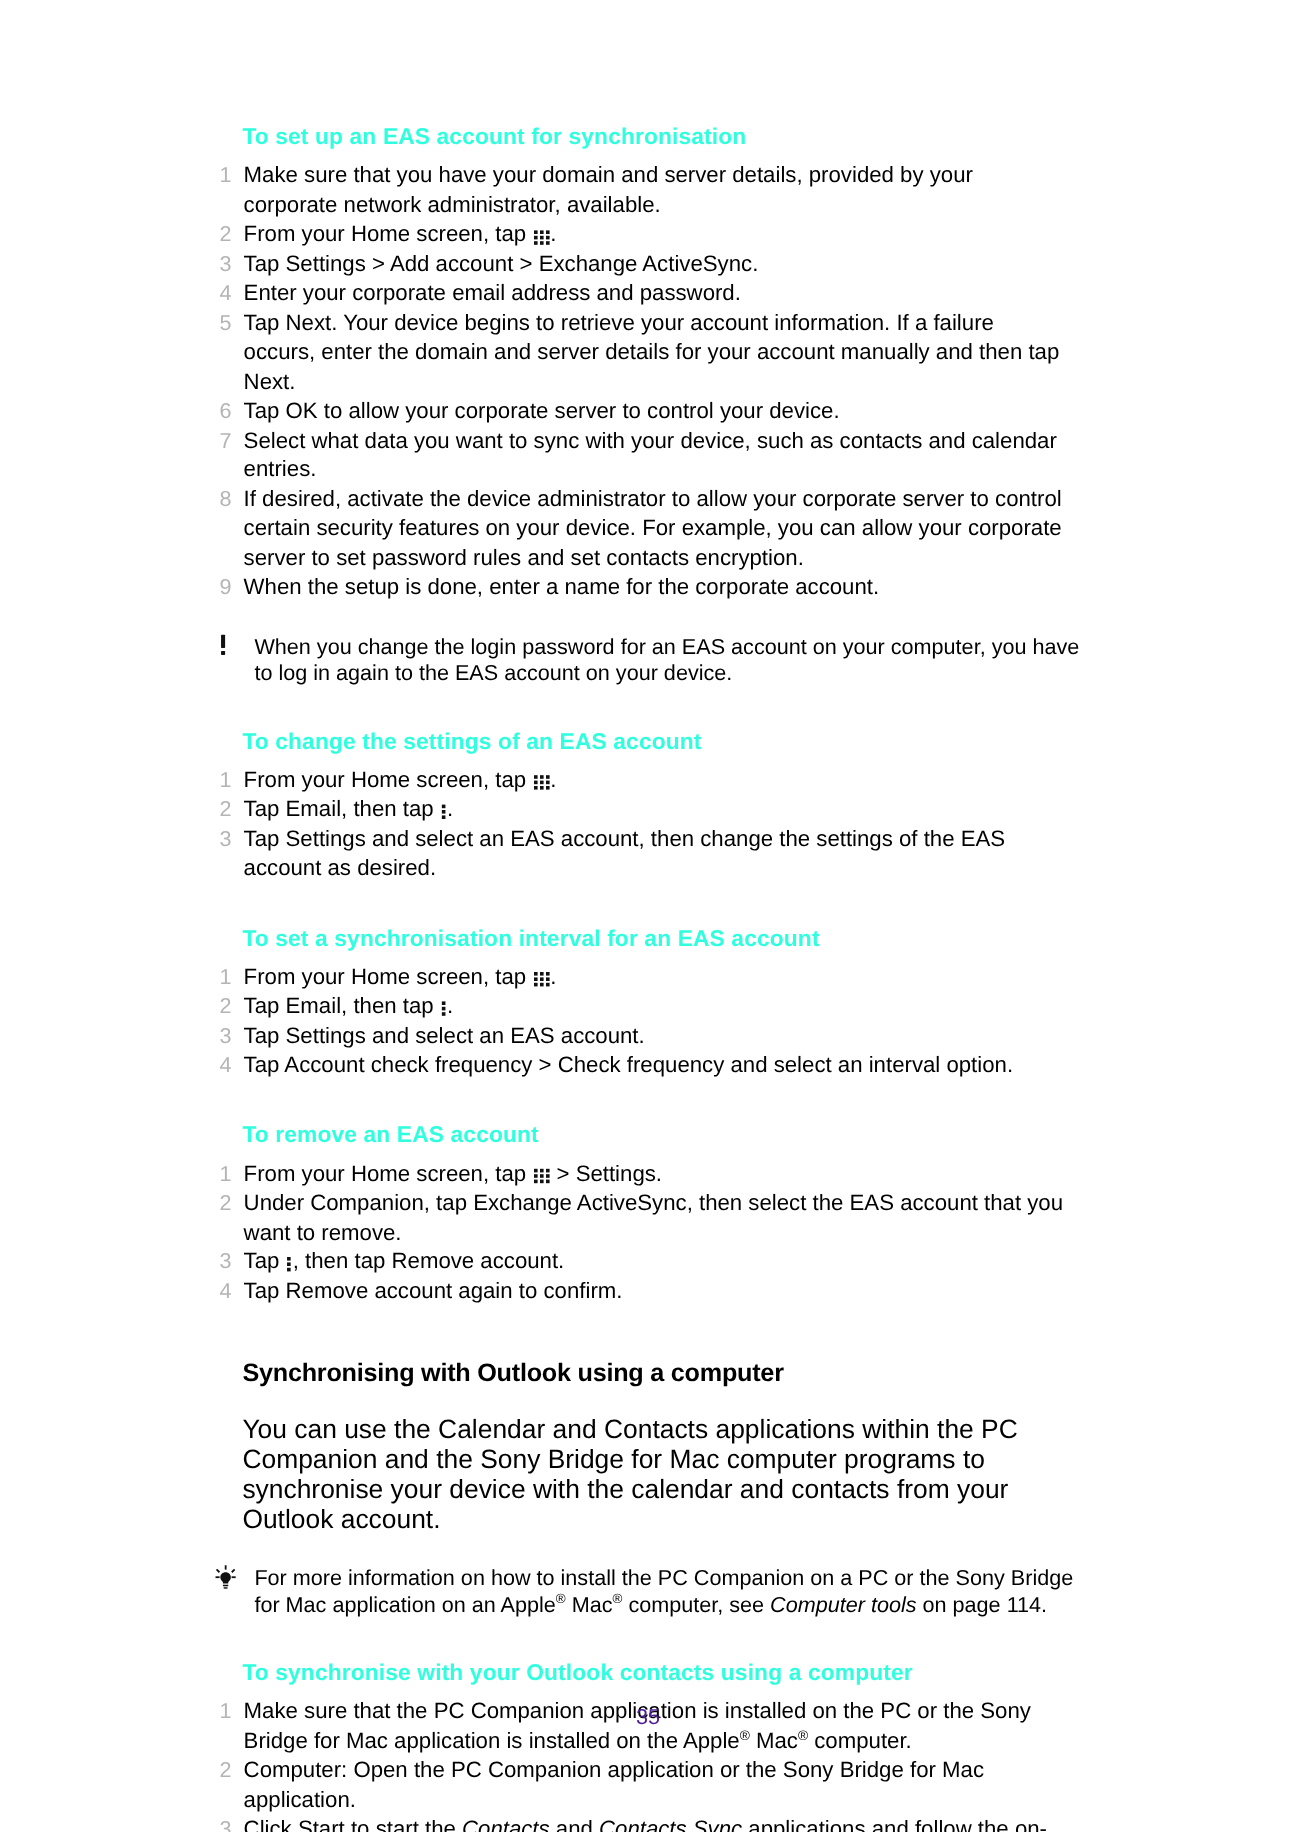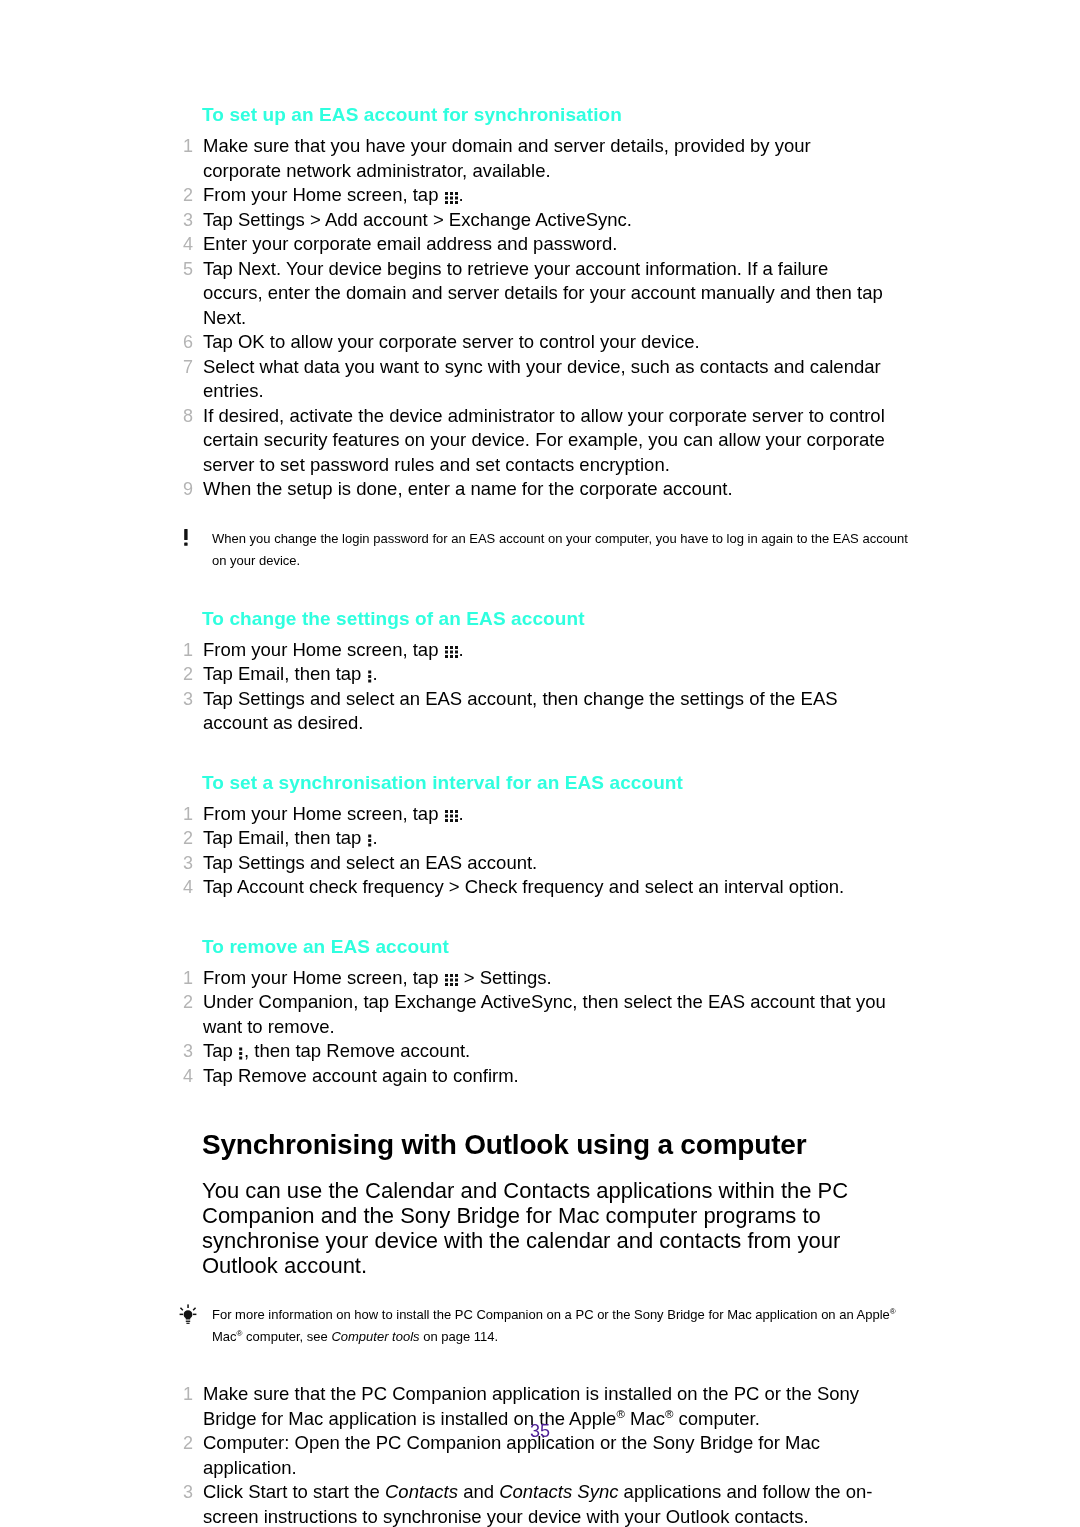--- a/index.html
+++ b/index.html
@@ -36,21 +36,21 @@
   
   .sub-heading {
     color: #2fffdf;
     font-size: 19px;
     font-weight: bold;
     line-height: 26px;
     margin: 0 0 6px 26px;
     letter-spacing: 0.1px;
   }
   .section-heading {
-    font-size: 28px;
+    font-size: 21px;
     font-weight: bold;
     line-height: 34px;
     margin: 0 0 16px 26px;
     letter-spacing: -0.2px;
   }
 
   
   .steps {
     margin: 0;
     padding: 0;
@@ -82,21 +82,21 @@
   .para {
     margin: 0 0 0 26px;
     font-size: 22px;
     line-height: 25px;
   }
 
   
   .callout {
     position: relative;
     padding-left: 36px;
-    font-size: 13px;
+    font-size: 18px;
     line-height: 22px;
     margin: 0;
     width: 706px;
   }
   .callout .callout-icon {
     position: absolute;
     left: 0;
     top: 0;
     width: 28px;
     height: 22px;
@@ -367,20 +367,21 @@
             <rect x="4.9" y="3.3" width="1.5" height="3.4" transform="rotate(-45 5.65 5)"></rect>
             <rect x="17.6" y="3.3" width="1.5" height="3.4" transform="rotate(45 18.35 5)"></rect>
           </g>
         </svg>
       </span>
       <span>For more information on how to install the PC Companion on a PC or the Sony Bridge for Mac application on an Apple<sup>®</sup> Mac<sup>®</sup> computer, see <i>Computer tools</i> on page 114.</span>
     </div>
 
     <div class="gap-lg"></div>
 
+    <h3 class="sub-heading">To synchronise with your Outlook contacts using a computer</h3>
 
     <div class="steps">
       <div class="step">
         <span class="num">1</span>
         <span class="txt">Make sure that the PC Companion application is installed on the PC or the Sony Bridge for Mac application is installed on the Apple<sup>®</sup> Mac<sup>®</sup> computer.</span>
       </div>
       <div class="step">
         <span class="num">2</span>
         <span class="txt">Computer: Open the PC Companion application or the Sony Bridge for Mac application.</span>
       </div>

